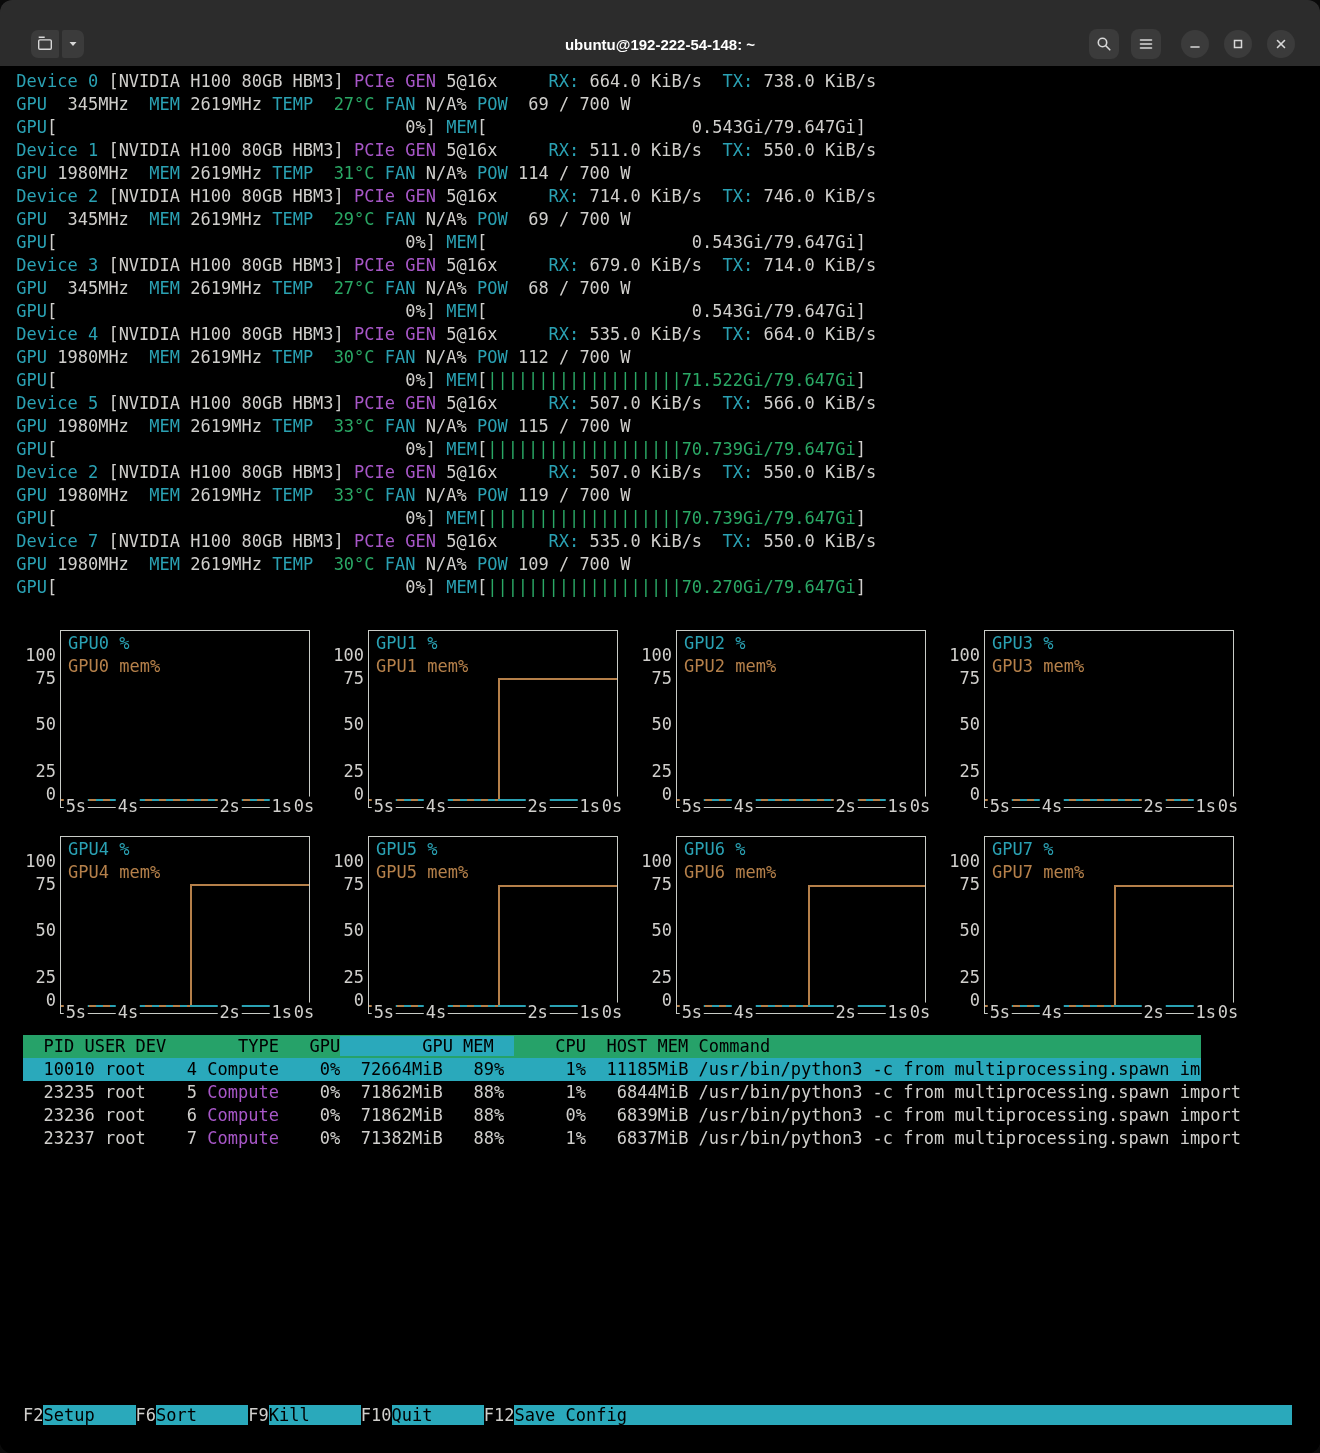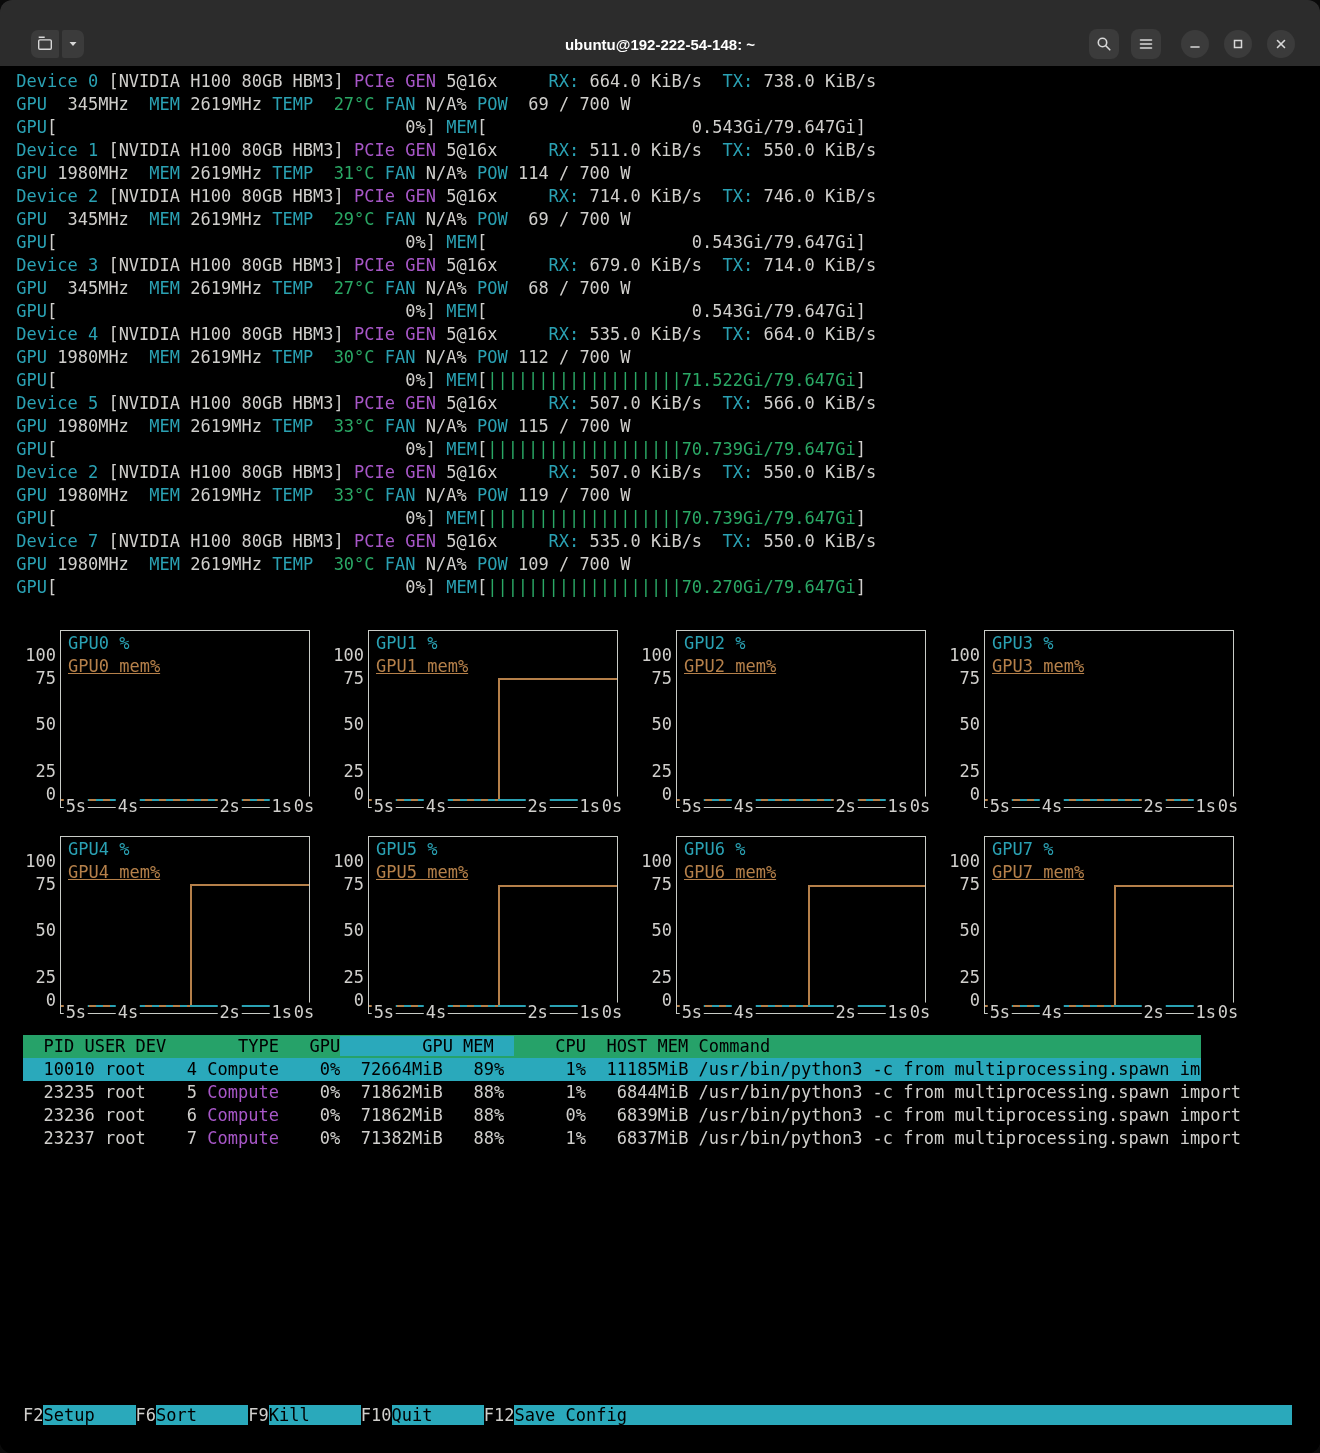--- a/index.html
+++ b/index.html
@@ -27,21 +27,21 @@
     display:flex;align-items:center;justify-content:center;margin-left:15px;cursor:pointer;}
   .circ.min{margin-left:20px;}
   
   .term{position:absolute;left:0;right:0;top:66px;bottom:0;background:var(--background);
     color:var(--foreground);font:17px/23px "DejaVu Sans Mono",monospace;}
   #devices{position:absolute;top:4px;left:6px;}
   .tline{white-space:pre;height:23px;}
   .c-cyan{color:var(--cyan);}
   .c-green{color:var(--green);}
   .c-mag{color:var(--magenta);}
-  .c-orange{color:var(--orange);text-decoration:underline;}
+  .c-orange{color:var(--orange);}
   
   .charts-row{position:absolute;left:22px;display:flex;gap:20px;align-items:center;}
   #charts-row1{top:564px;}
   #charts-row2{top:770px;}
   .chart{position:relative;width:288px;height:196px;}
   .ylabels{position:absolute;left:0;top:0;width:34px;height:178px;}
   .ytick{position:absolute;left:0;width:34px;height:22px;line-height:22px;text-align:right;color:var(--foreground);}
   .plot{position:absolute;left:38px;top:0;width:250px;height:178px;border:1px solid #c9ccc7;}
   .lg{position:absolute;white-space:pre;}
   .lg1{left:7px;top:1px;}

